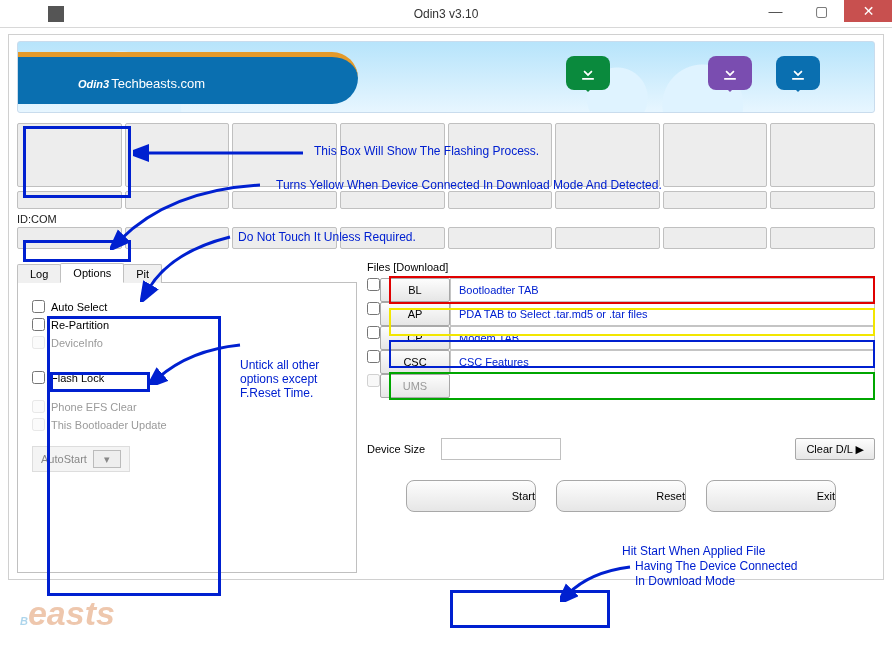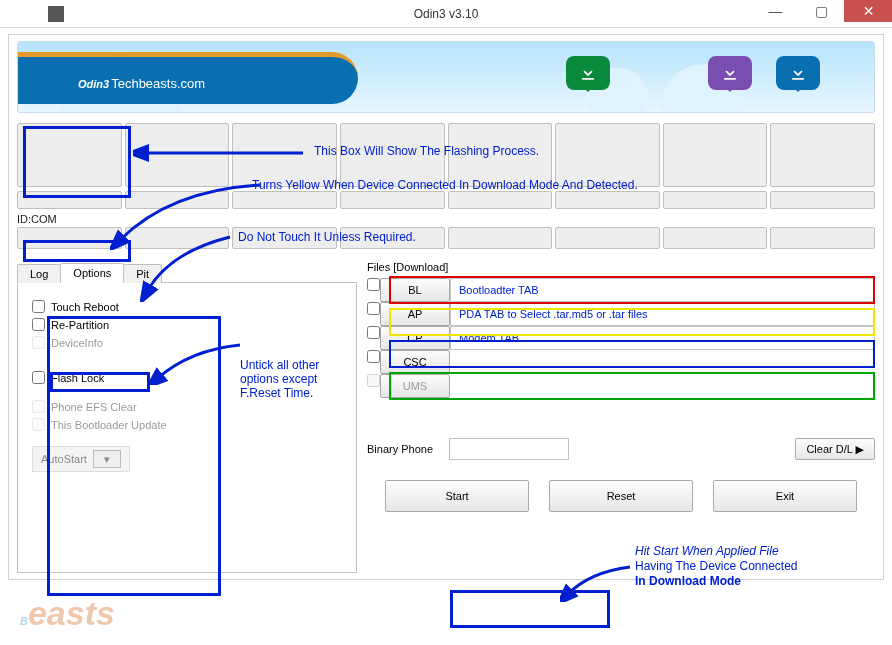--- a/index.html
+++ b/index.html
@@ -72,21 +72,21 @@
 .file-btn.disabled { color:#9a9a9a; }
 .file-field { flex:1; height:24px; border:1px solid #c4c4c4; background:#fff; padding:0 8px; display:flex; align-items:center; color:#0020d0; }
 .file-hl { position:absolute; border:2px solid; pointer-events:none; }
 .file-hl.red{ border-color:#e00000;} .file-hl.yellow{ border-color:#f2e600;} .file-hl.blue{ border-color:#0020d0;} .file-hl.green{ border-color:#00a600;}
 
 
 .bottom-row { display:flex; align-items:center; gap:12px; margin-top:40px; }
 .binsize-label { margin-right:4px; }
 .binsize-field { width:120px; height:22px; border:1px solid #c0c0c0; background:#fff; }
 .spacer { flex:1; }
-.big-btn { width:144px; height:32px; border:1px solid #a8a8a8; background:linear-gradient(#fdfdfd,#e6e6e6); border-radius:2px; text-align:center; line-height:30px; }
+.big-btn { width:130px; height:32px; border:1px solid #a8a8a8; background:linear-gradient(#fdfdfd,#e6e6e6); border-radius:8px; text-align:right; line-height:30px; }
 .mass-btn { height:22px; padding:0 10px; border:1px solid #a8a8a8; background:linear-gradient(#fdfdfd,#e6e6e6); border-radius:2px; display:inline-flex; align-items:center; gap:4px; }
 
 
 .watermark { position:absolute; left:20px; bottom:12px; opacity:0.35; font-size:34px; font-weight:bold; color:#d06018; font-style:italic; pointer-events:none; }
 .watermark .b { color:#178ac9; }
 </style>
 </head>
 <body>
 
 <div class="titlebar">
@@ -161,21 +161,21 @@
   <div class="lower">
     <div class="left-col">
       <div class="tabstrip">
         <div class="tab">Log</div>
         <div class="tab active">Options</div>
         <div class="tab">Pit</div>
       </div>
       <div class="tab-body">
         <div class="chk-row">
               <input type="checkbox" style="">
-              <span>Touch Reboot</span>
+              <span>Auto Select</span>
             </div>
         <div class="chk-row">
               <input type="checkbox" style="">
               <span>Re-Partition</span>
             </div>
         <div class="chk-row disabled">
               <input type="checkbox" disabled="" style="">
               <span>DeviceInfo</span>
             </div>
         <div style="height:6px"></div>
@@ -221,35 +221,38 @@
         <div class="file-row">
           <input type="checkbox" style="">
           <div class="file-btn">CP</div>
           <div class="file-field">
                 <span>Modem TAB</span>
               </div>
         </div>
         <div class="file-row">
           <input type="checkbox" style="">
           <div class="file-btn">CSC</div>
+          <div class="file-field">
+                <span>CSC Features</span>
+              </div>
         </div>
         <div class="file-row">
           <input type="checkbox" disabled="" style="">
           <div class="file-btn disabled">UMS</div>
           <div class="file-field" style="border:none; background:transparent;"></div>
         </div>
 
         <div class="file-hl red" style="left:22px; top:-2px;  right:0; height:28px;"></div>
         <div class="file-hl yellow" style="left:22px; top:30px;  right:0; height:28px;"></div>
         <div class="file-hl blue" style="left:22px; top:62px;  right:0; height:28px;"></div>
         <div class="file-hl green" style="left:22px; top:94px;  right:0; height:28px;"></div>
       </div>
 
       <div class="bottom-row">
-        <span class="binsize-label">Binary Phone</span>
+        <span class="binsize-label">Device Size</span>
         <div class="binsize-field"></div>
         <div class="spacer"></div>
         <div class="mass-btn">
               <span>Clear D/L ▶</span>
             </div>
       </div>
 
       <div style="display:flex; gap:20px; justify-content:center; margin-top:20px;">
         <div class="big-btn">Start</div>
         <div class="big-btn">Reset</div>
@@ -302,20 +305,20 @@
 <svg class="arrow" style="left:560px; top:562px; width:80px; height:40px;">
     <defs>
       <marker id="ah5" markerWidth="10" markerHeight="10" refX="2" refY="3" orient="auto">
         <path d="M0,0 L0,6 L8,3 z" fill="#0020d0"></path>
       </marker>
     </defs>
     <path d="M70,5 Q30,10 8,32" stroke="#0020d0" stroke-width="3" fill="none" marker-end="url(#ah5)"></path>
   </svg>
 
 <div class="annot" style="left:314px; top:144px;">This Box Will Show The Flashing Process.</div>
-<div class="annot" style="left:252px; top:178px;">Turns Yellow When Device Connected In Download Mode And Detected.</div>
+<div class="annot" style="left:276px; top:178px;">Turns Yellow When Device Connected In Download Mode And Detected.</div>
 <div class="annot" style="left:238px; top:230px;">Do Not Touch It Unless Required.</div>
 <div class="annot" style="left:240px; top:358px; width:110px;">Untick all other options except F.Reset Time.</div>
-<div class="annot" style="left:635px; top:544px;font-style:italic;">Hit Start When Applied File</div>
+<div class="annot" style="left:622px; top:544px;">Hit Start When Applied File</div>
 <div class="annot" style="left:635px; top:559px;">Having The Device Connected</div>
-<div class="annot" style="left:635px; top:574px;font-weight:bold;">In Download Mode</div>
+<div class="annot" style="left:635px; top:574px;">In Download Mode</div>
 
 <div class="watermark"><span class="b">B</span>easts</div>
 
 </body></html>

